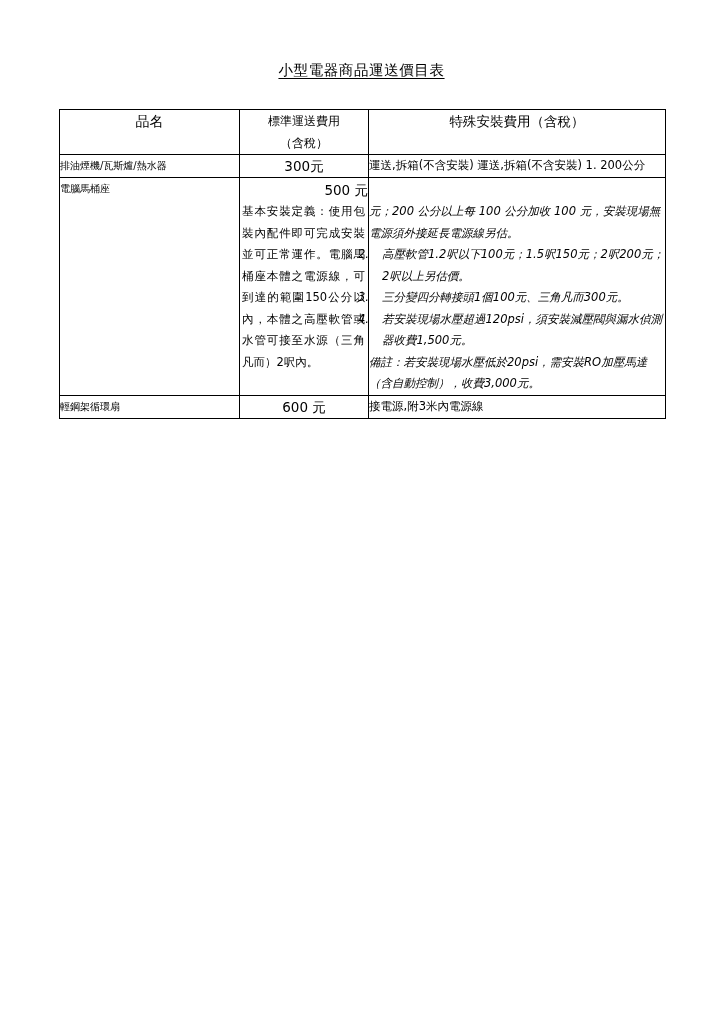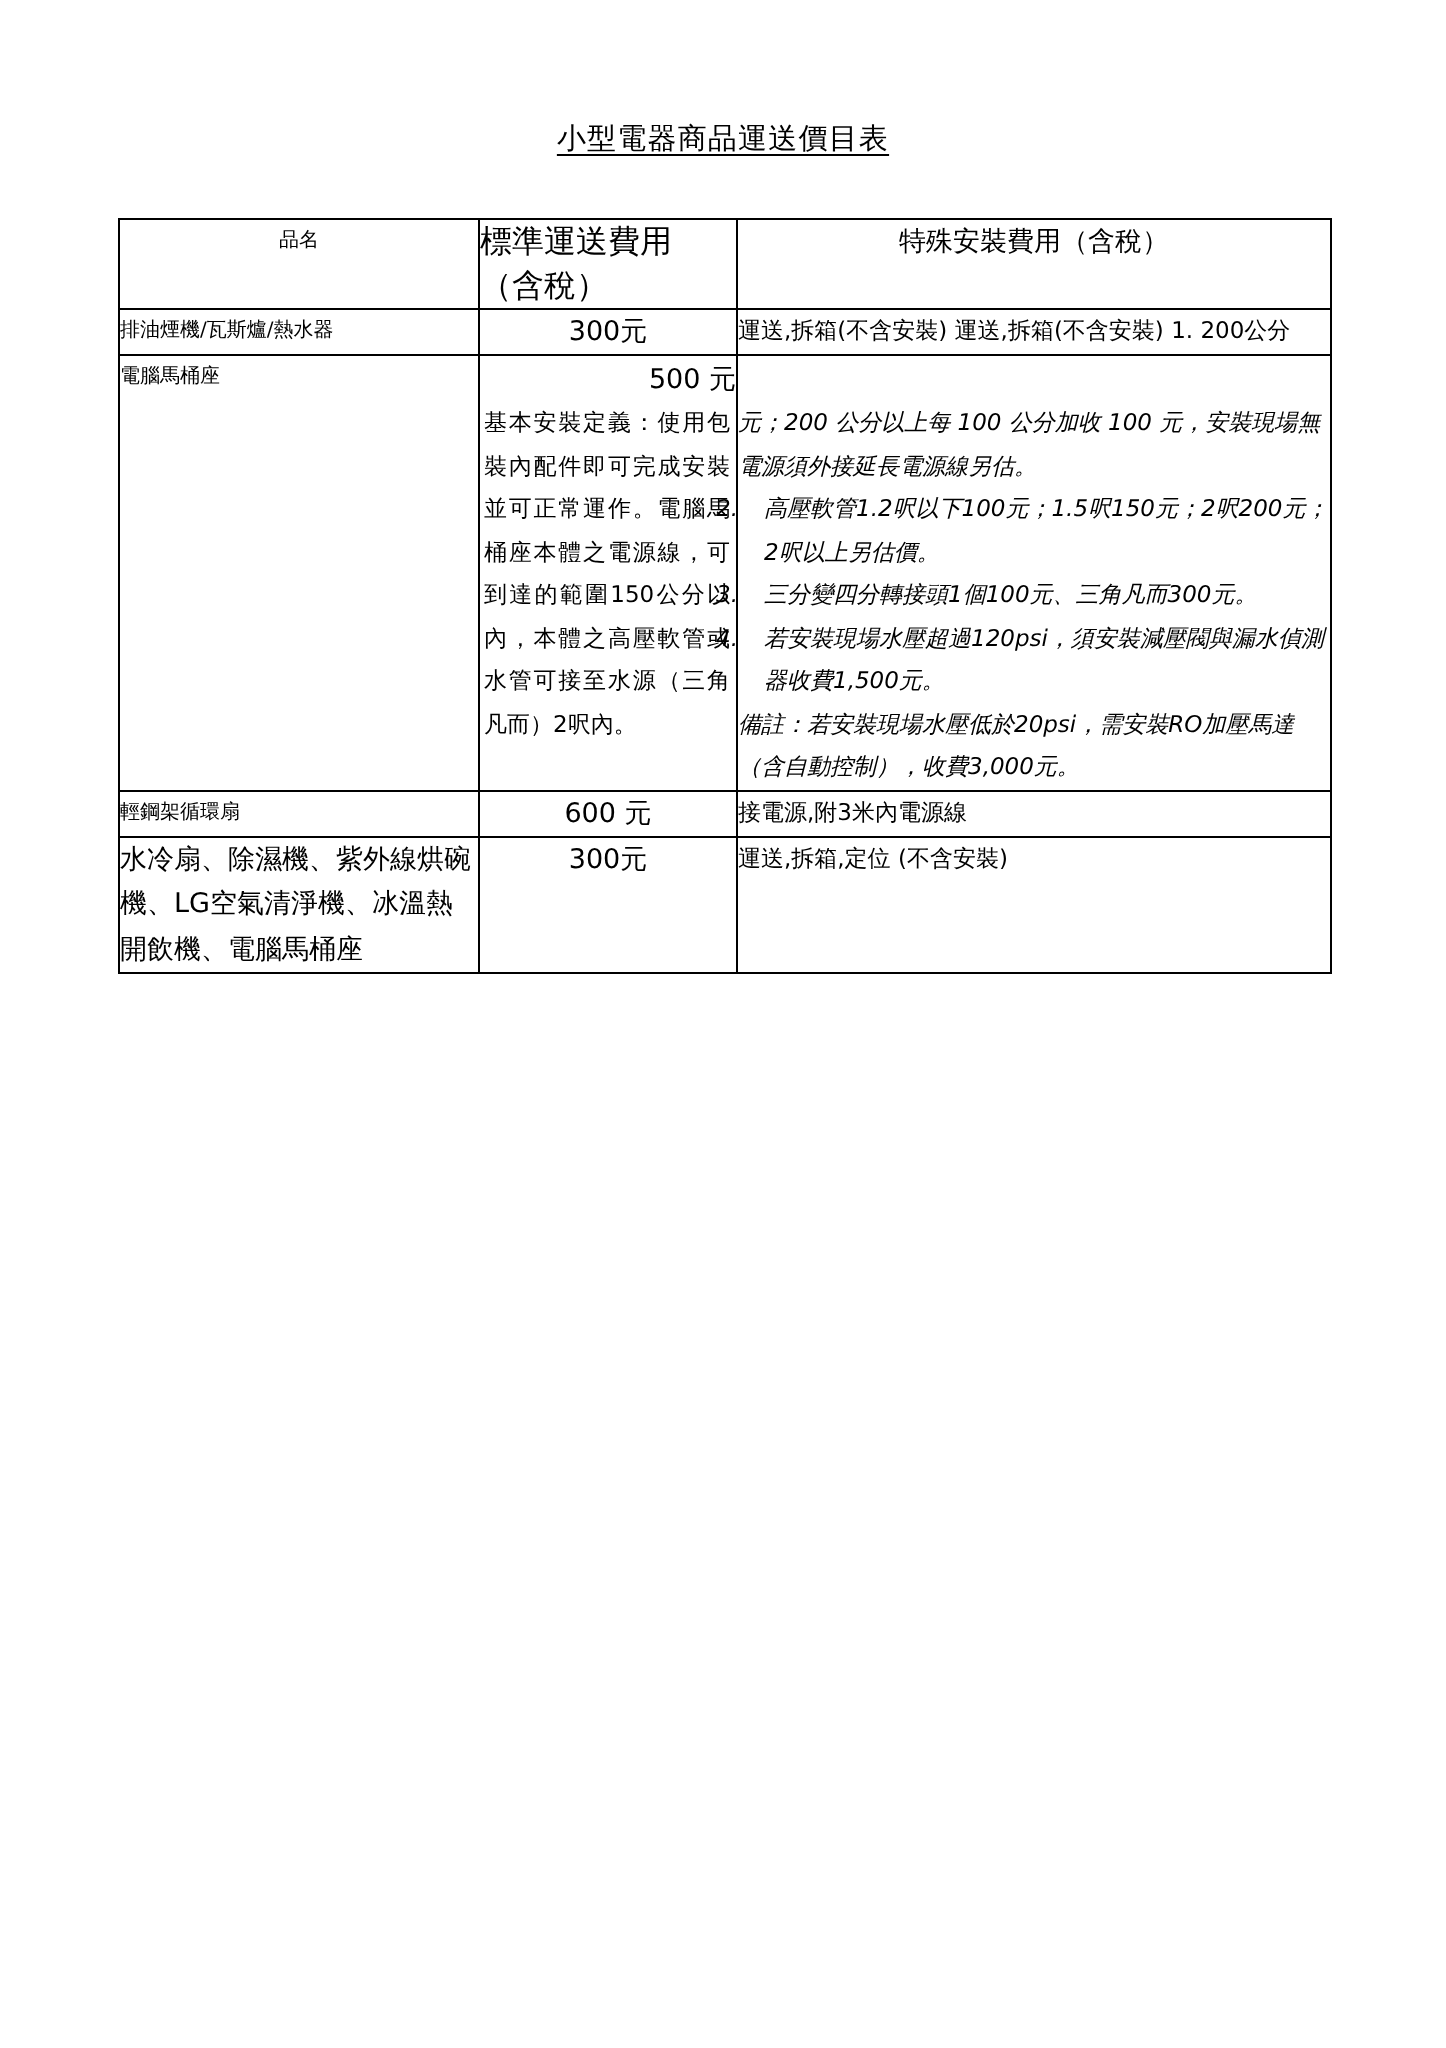--- a/index.html
+++ b/index.html
@@ -53,27 +53,28 @@
   .col-b { width: 129px; }
   .col-c { width: 297px; }
 
   .cell-pad {
     padding: 2px 3px 3px 3px;
   }
 
   
   .hdr-name {
     text-align: center;
-    font-size: 10px;
+    font-size: 14px;
     line-height: 22px;
     padding-top: 3px;
     height: 44px;
   }
   .hdr-two {
-    font-size: 16px;
+    text-align: center;
+    font-size: 12px;
     line-height: 22px;
     padding-top: 3px;
   }
   .hdr-wide {
     text-align: center;
     font-size: 13.5px;
     line-height: 22px;
     padding-top: 3px;
   }
 
@@ -237,29 +238,18 @@
           <span>輕鋼架循環扇</span>
         </td>
         <td class="cell-pad price-cell">
           <span>600 元</span>
         </td>
         <td class="cell-pad note-cell">
           <span>接電源,附3米內電源線</span>
         </td>
       </tr>
 
-      <tr>
-        <td class="cell-pad item-name multiline-item">
-          <span>水冷扇、除濕機、紫外線烘碗機、LG空氣清淨機、冰溫熱開飲機、電腦馬桶座</span>
-        </td>
-        <td class="cell-pad price-cell">
-          <span>300元</span>
-        </td>
-        <td class="cell-pad note-cell">
-          <span>運送,拆箱,定位 (不含安裝)</span>
-        </td>
-      </tr>
 
     </tbody>
   </table>
 
 
 </div>
 
 </body></html>

